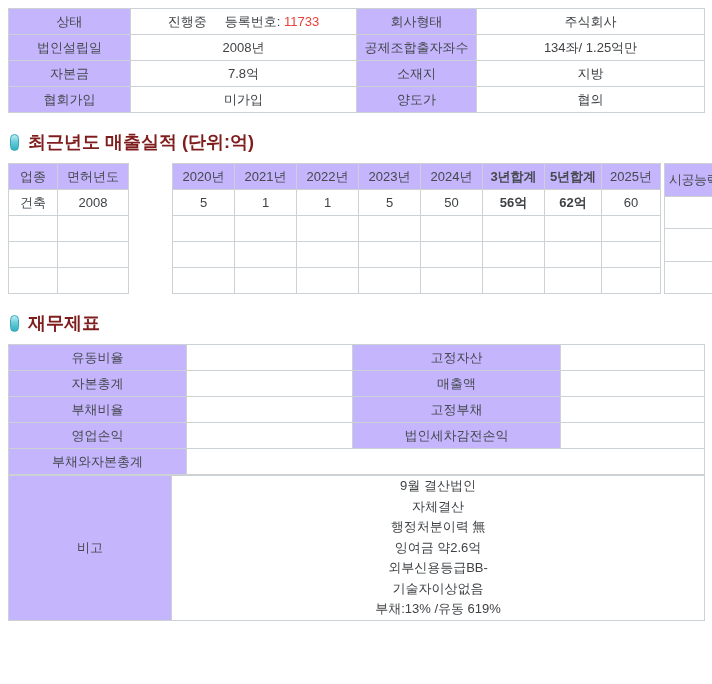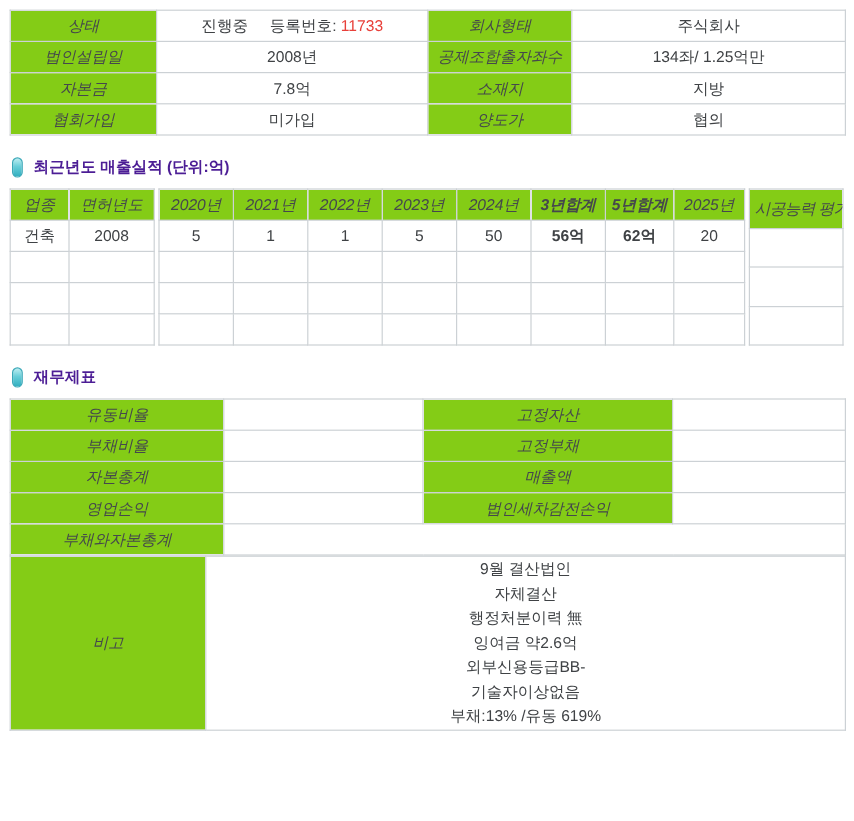--- a/index.html
+++ b/index.html
@@ -9,36 +9,36 @@
     font-family:"Liberation Sans","DejaVu Sans",sans-serif;
     color:#3f4245; font-size:13px;
   }
   .wrap { width:712px; padding:8px; }
 
   table.tbl { border-collapse:collapse; table-layout:fixed; border:1px solid #a6aca9; }
   .tbl td {
     border:1px solid #ccd1d5; height:26px; font-size:13px;
     text-align:center; padding:0 4px; overflow:hidden; white-space:nowrap;
   }
-  .lbl { background:#84cc16; color:#45484c;font-style:italic; }
+  .lbl { background:#c4b5fd; color:#45484c; }
   .valL { text-align:left; padding:0 9px; }
 
   .info { width:696px; }
 
   .section-head { display:flex; align-items:center; margin:17px 1px 9px 2px; }
   .pill {
     width:9px; height:17px; border-radius:5px; margin-right:9px;
     background:linear-gradient(180deg,#bdeef2 0%,#67ced9 45%,#32afc0 100%);
     border:1px solid #3aa8b8;
   }
-  .stitle { font-weight:bold; font-size:13px; color:#4c1d95; }
+  .stitle { font-weight:bold; font-size:18px; color:#7f1d1d; }
 
   .sales-row { display:flex; gap:3px; }
   .ta { width:120px; }
-  .tb { width:488px; }
+  .tb { width:488px;margin-left:40px; }
   .tc { width:78px; }
   .small { font-size:11.5px; letter-spacing:-0.5px; }
   .b { font-weight:bold; }
 
   .fin { width:696px;border-radius:30px; }
 
   .chk { width:696px; }
   .chk .lbl { height:auto; }
   .remarks {
     text-align:left; white-space:normal; padding:7px 12px;
@@ -147,21 +147,21 @@
         <td class="lbl">2025년</td>
       </tr>
       <tr>
         <td>5</td>
         <td>1</td>
         <td>1</td>
         <td>5</td>
         <td>50</td>
         <td class="b">56억</td>
         <td class="b">62억</td>
-        <td>20</td>
+        <td>60</td>
       </tr>
       <tr>
             <td></td>
             <td></td>
             <td></td>
             <td></td>
             <td></td>
             <td></td>
             <td></td>
             <td></td>
@@ -223,29 +223,29 @@
         <col style="width:144px">
       </colgroup>
     <tbody>
         <tr>
       <td class="lbl">유동비율</td>
       <td></td>
       <td class="lbl">고정자산</td>
       <td></td>
     </tr>
     <tr>
+      <td class="lbl">자본총계</td>
+      <td></td>
+      <td class="lbl">매출액</td>
+      <td></td>
+    </tr>
+    <tr>
       <td class="lbl">부채비율</td>
       <td></td>
       <td class="lbl">고정부채</td>
-      <td></td>
-    </tr>
-    <tr>
-      <td class="lbl">자본총계</td>
-      <td></td>
-      <td class="lbl">매출액</td>
       <td></td>
     </tr>
     <tr>
       <td class="lbl">영업손익</td>
       <td></td>
       <td class="lbl">법인세차감전손익</td>
       <td></td>
     </tr>
     <tr>
       <td class="lbl">부채와자본총계</td>

